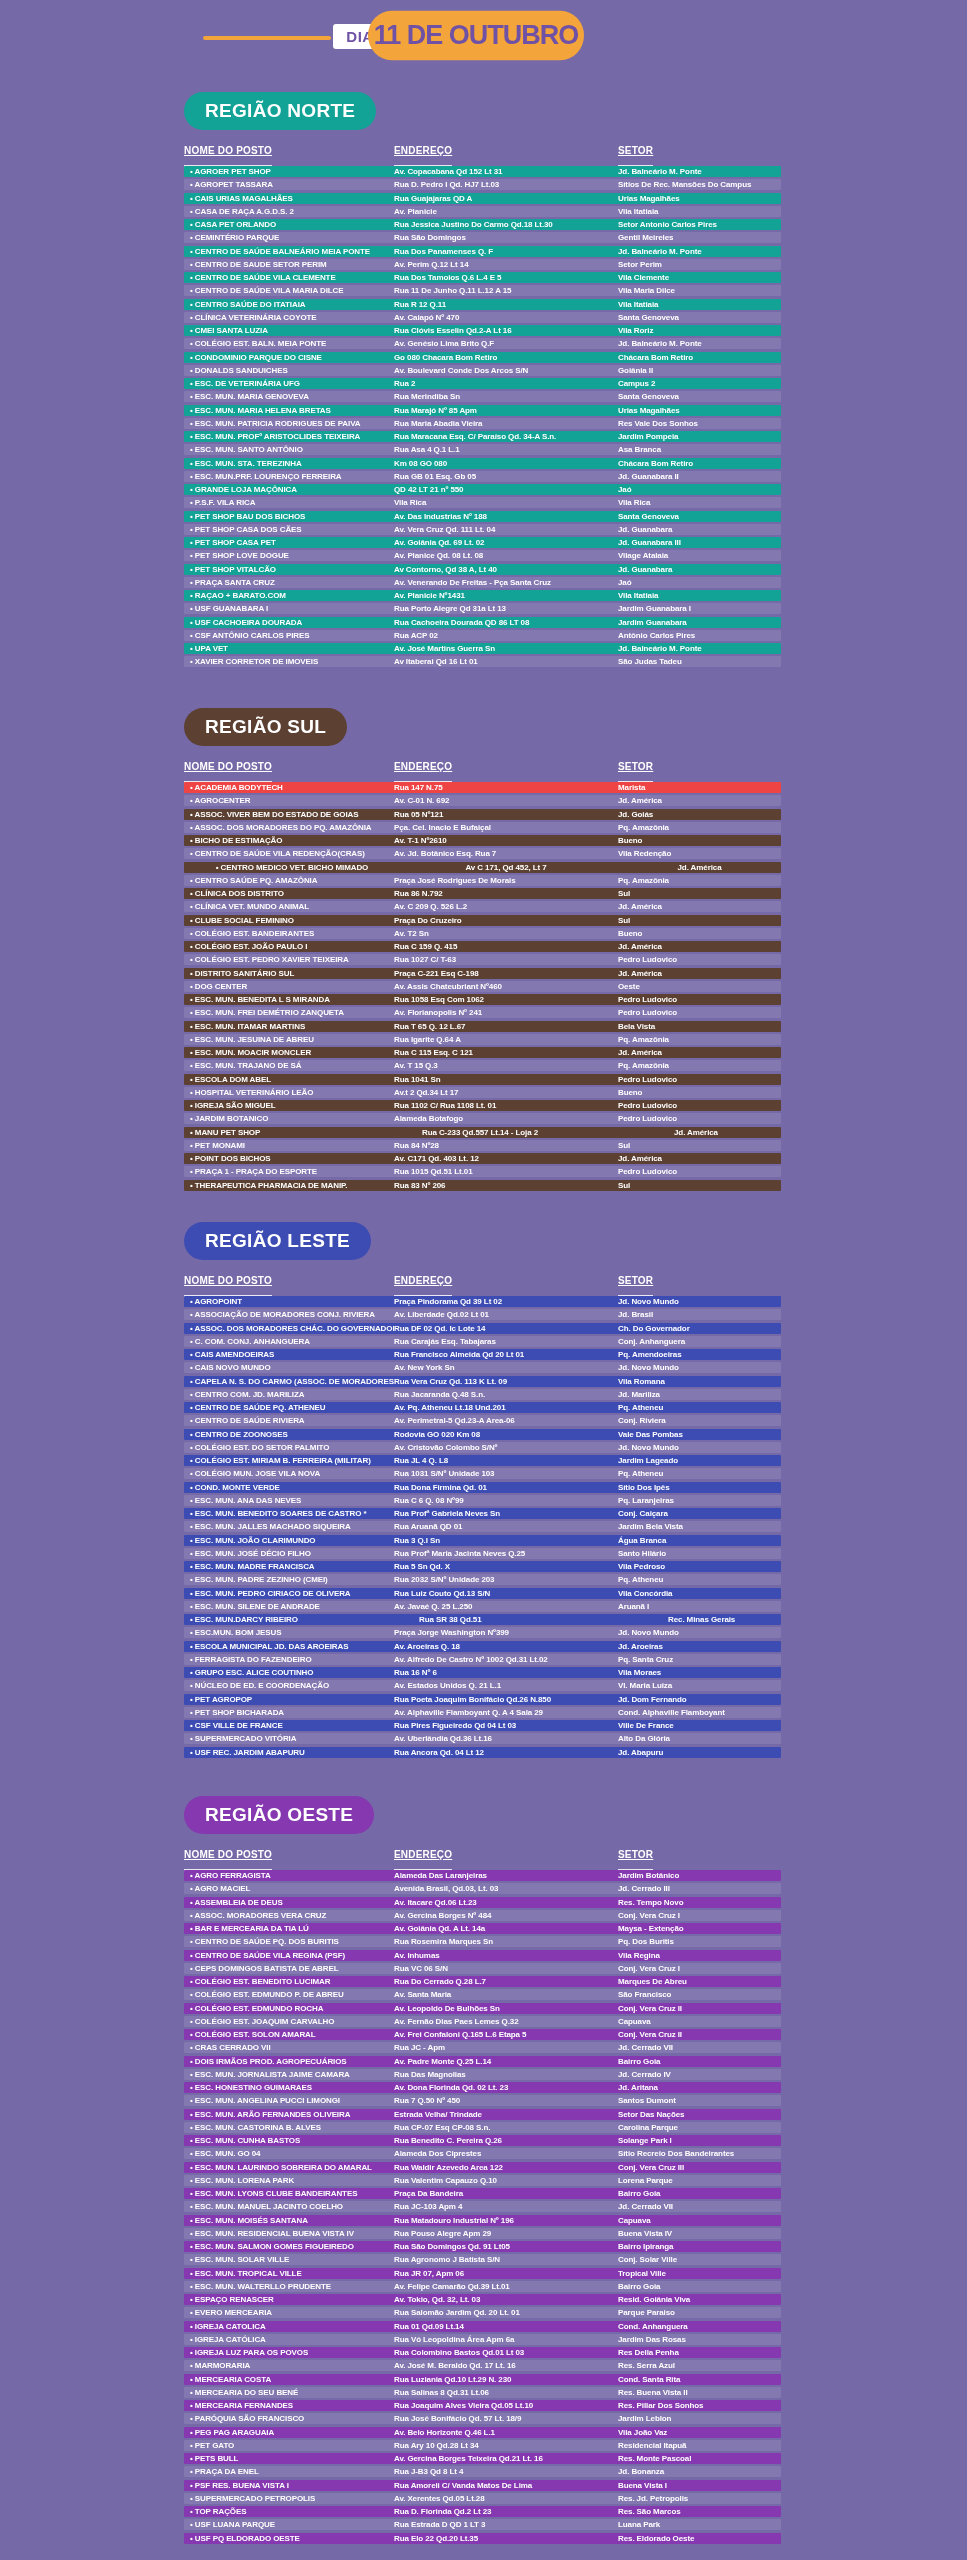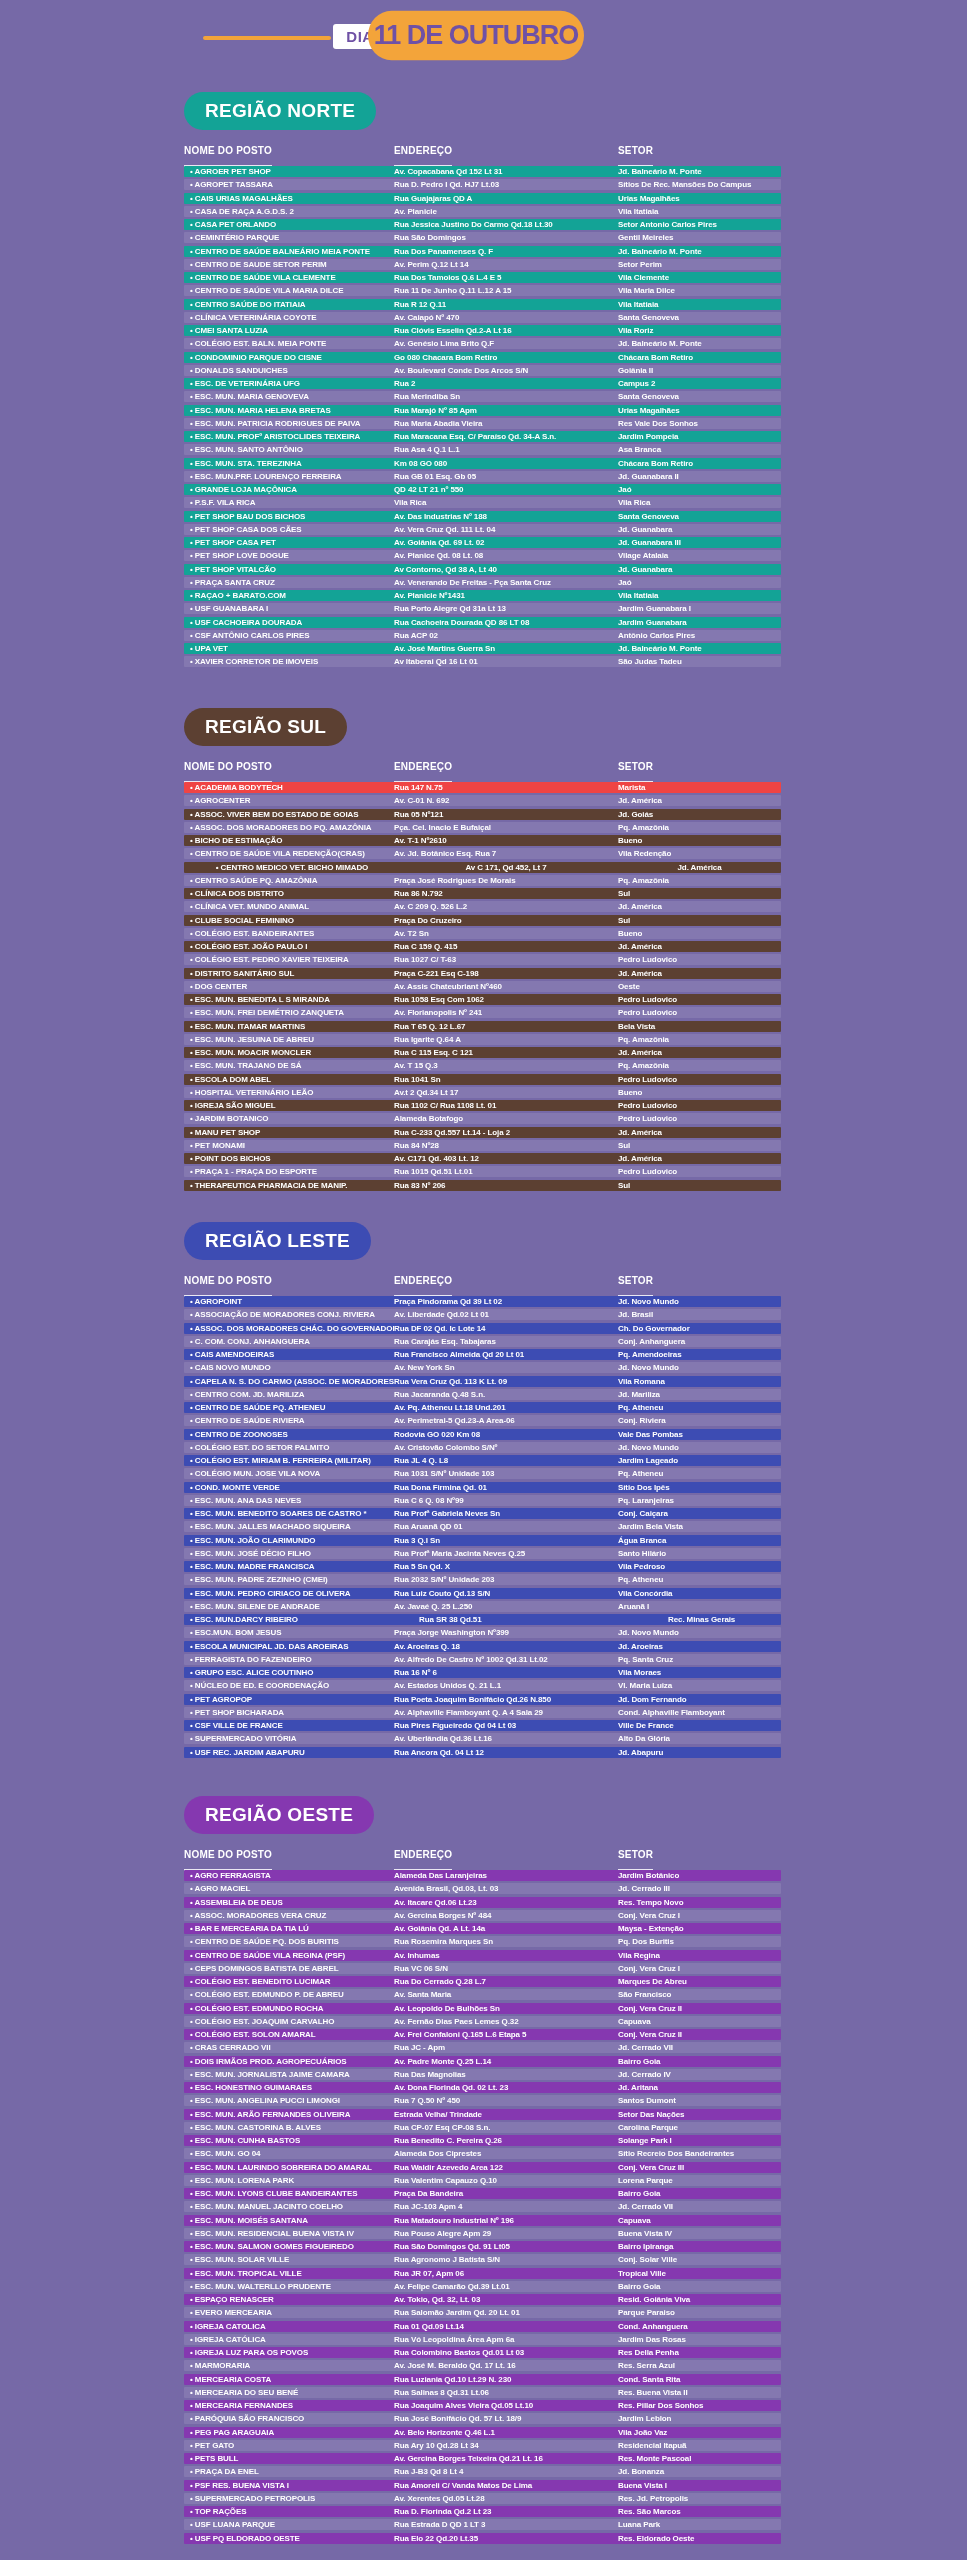--- a/index.html
+++ b/index.html
@@ -40,20 +40,21 @@
   }
   .thead{
     position:absolute;top:48px;left:0;width:100%;
     display:grid;grid-template-columns:210px 224px 163px;
   }
   .th span{
     display:inline-block;
     color:#ffffff;font-size:10px;font-weight:800;letter-spacing:.2px;
     padding-bottom:9px;border-bottom:2px solid rgba(255,255,255,.85);
     white-space:nowrap;
+    text-decoration:underline;
   }
   .rows{position:absolute;top:74px;left:0;width:100%;}
   .row{
     height:11px;margin-bottom:2.25px;border-radius:1px;
     display:grid;grid-template-columns:210px 224px 163px;
     align-items:center;
     color:#ffffff;font-size:8px;font-weight:700;letter-spacing:-.1px;
     line-height:11px;
   }
   .row.even{background:rgba(255,255,255,.10);}
@@ -403,21 +404,21 @@
         <div class="row odd" style="background: rgb(92, 64, 50);">
           <span class="cell name">• IGREJA SÃO MIGUEL</span>
           <span class="cell address">Rua 1102 C/ Rua 1108 Lt. 01</span>
           <span class="cell sector">Pedro Ludovico</span>
         </div>
         <div class="row even">
           <span class="cell name">• JARDIM BOTANICO</span>
           <span class="cell address">Alameda Botafogo</span>
           <span class="cell sector">Pedro Ludovico</span>
         </div>
-        <div class="row odd" style="background: rgb(92, 64, 50);">
+        <div class="row odd" style="background: rgb(92, 64, 50); gap: 28px;">
           <span class="cell name">• MANU PET SHOP</span>
           <span class="cell address">Rua C-233 Qd.557 Lt.14 - Loja 2</span>
           <span class="cell sector">Jd. América</span>
         </div>
         <div class="row even">
           <span class="cell name">• PET MONAMI</span>
           <span class="cell address">Rua 84 Nº28</span>
           <span class="cell sector">Sul</span>
         </div>
         <div class="row odd" style="background: rgb(92, 64, 50);">

